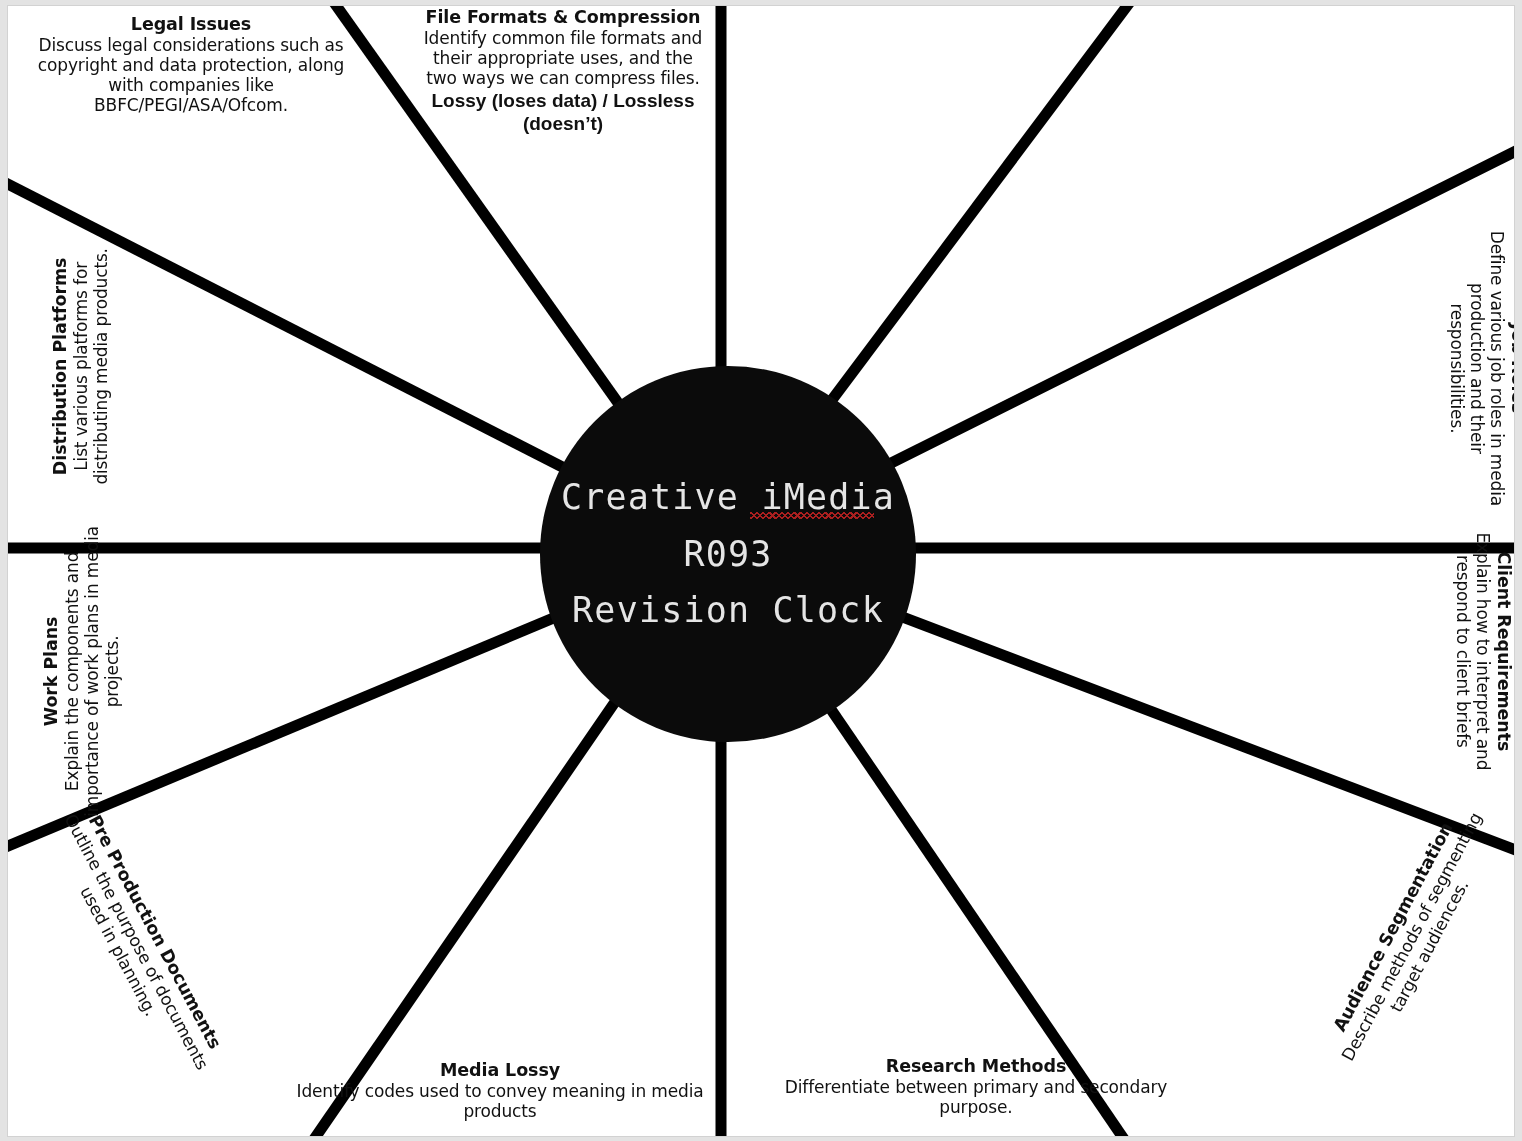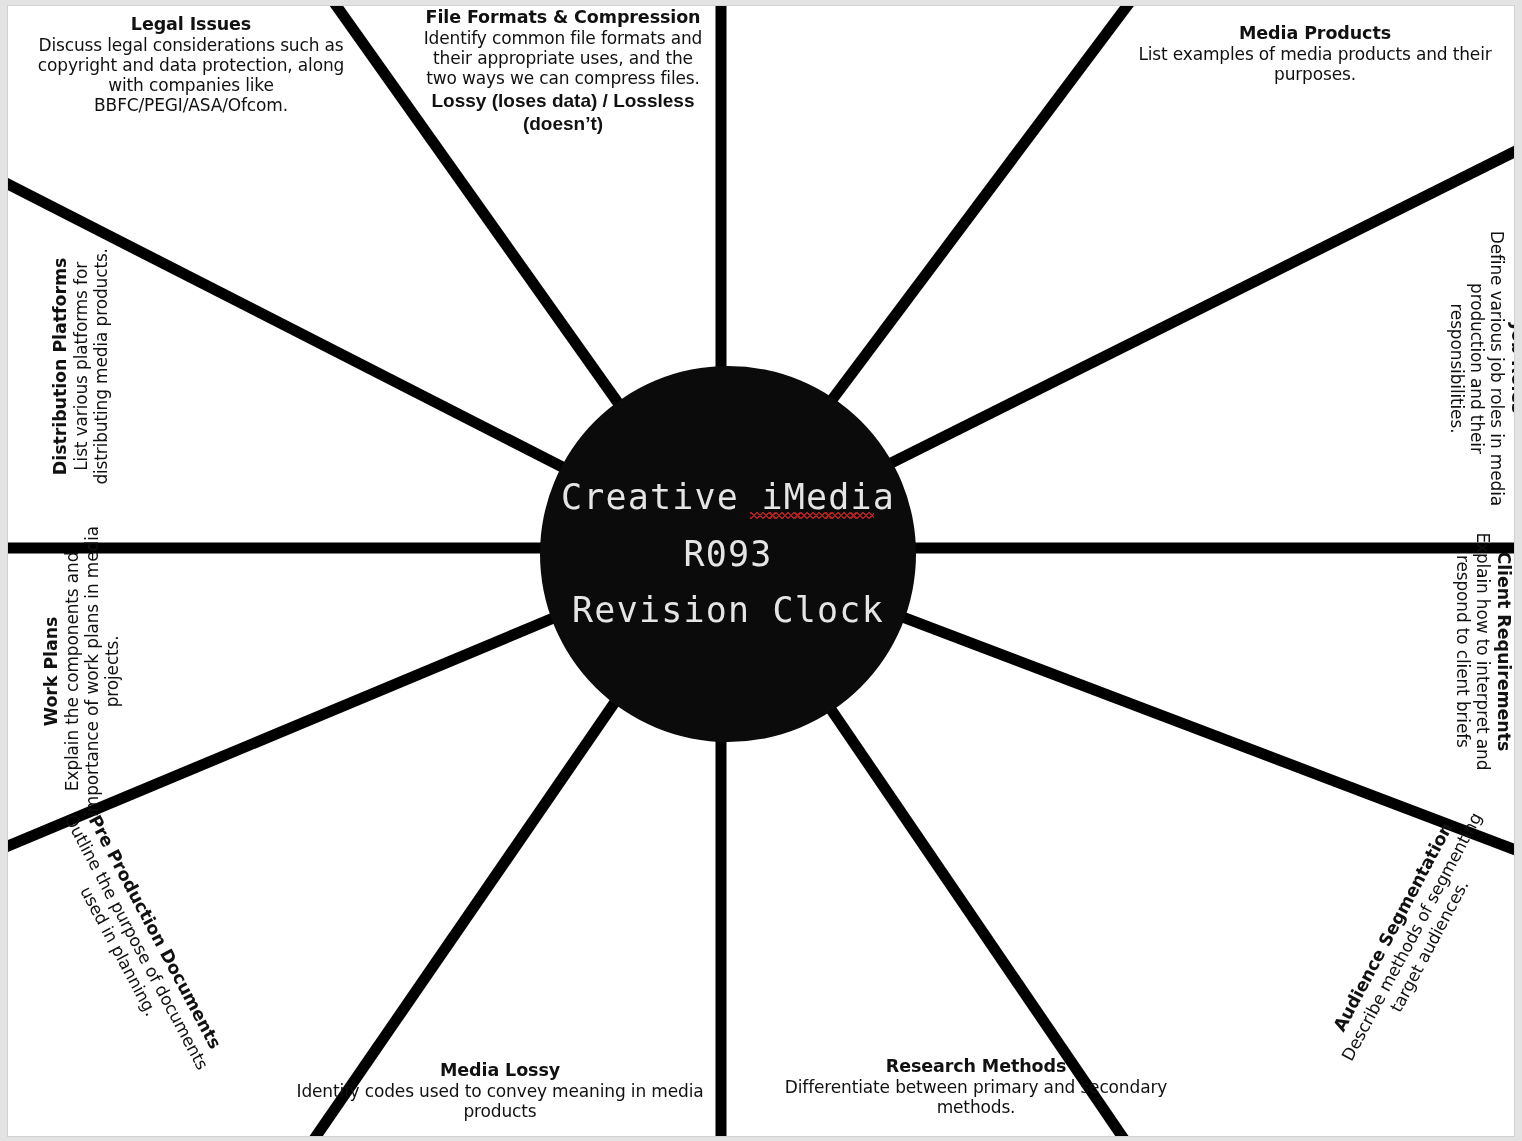--- a/index.html
+++ b/index.html
@@ -174,43 +174,39 @@
       <span class="d">Discuss legal considerations such as copyright and data protection, along with companies like BBFC/PEGI/ASA/Ofcom.</span>
     </div>
 
     <div class="seg" id="seg-fileformats">
       <span class="t">File Formats &amp; Compression</span>
       <span class="d">Identify common file formats and their appropriate uses, and the two ways we can compress files.</span>
       <span class="x">Lossy (loses data) / Lossless (doesn’t)</span>
     </div>
 
 
-    <div class="seg" id="seg-products">
-      <span class="t">Media Products</span>
-      <span class="d">List examples of media products and their purposes.</span>
-    </div>
 
     <div class="seg rot-cw" id="seg-jobroles">
       <span class="t">Job Roles</span>
       <span class="d">Define various job roles in media production and their responsibilities.</span>
     </div>
 
     <div class="seg rot-cw" id="seg-client">
       <span class="t">Client Requirements</span>
       <span class="d">Explain how to interpret and respond to client briefs</span>
     </div>
 
     <div class="seg" id="seg-audience">
       <span class="t">Audience Segmentation</span>
       <span class="d">Describe methods of segmenting target audiences.</span>
     </div>
 
     <div class="seg" id="seg-research">
       <span class="t">Research Methods</span>
-      <span class="d">Differentiate between primary and secondary methods.</span>
+      <span class="d">Differentiate between primary and secondary purpose.</span>
     </div>
 
     <div class="seg" id="seg-mediacodes">
       <span class="t">Media Lossy</span>
       <span class="d">Identify codes used to convey meaning in media products</span>
     </div>
 
     <div class="seg" id="seg-preprod">
       <span class="t">Pre Production Documents</span>
       <span class="d">Outline the purpose of documents used in planning.</span>

